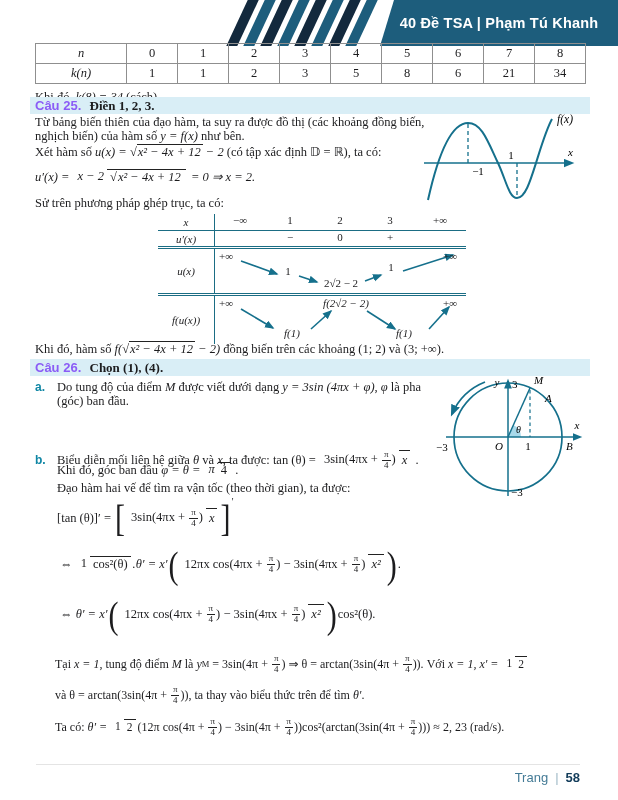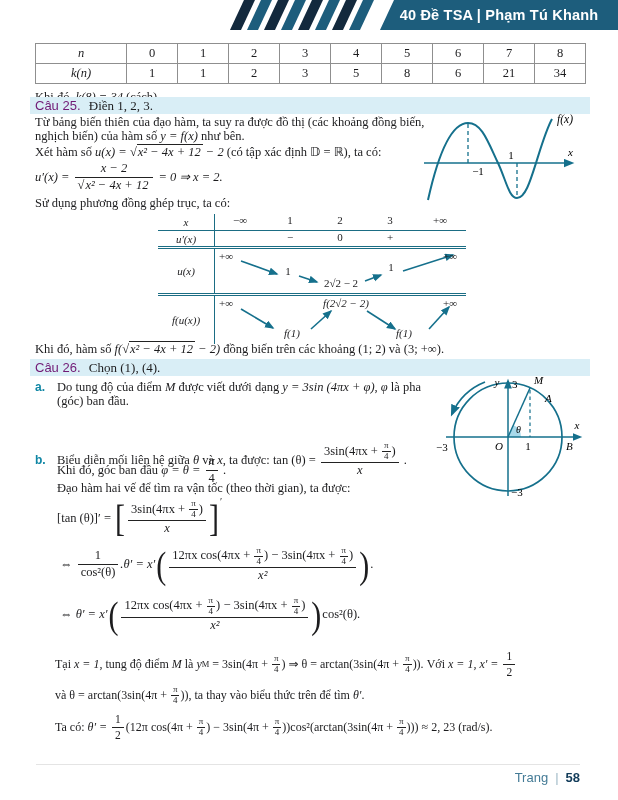--- a/index.html
+++ b/index.html
@@ -2,42 +2,42 @@
 <html><head>
 <meta charset="utf-8">
 <style>
   html,body{margin:0;padding:0;background:#fff;}
   .page{position:relative;width:618px;height:800px;background:#ffffff;overflow:hidden;
         font-family:"Liberation Serif",serif;color:#1c1c1e;font-size:12.5px;}
   .abs{position:absolute;}
   .row{display:flex;align-items:center;white-space:pre;}
   .it{font-style:italic;}
   
-  .banner{position:absolute;top:0;right:0;height:30px;display:flex;align-items:stretch;}
+  .banner{position:absolute;top:0;right:0;height:46px;display:flex;align-items:stretch;}
   .stripes{display:flex;gap:6px;padding-right:13px;}
   .st{width:11px;transform:skewX(-25deg);}
   .sa{background:#13293d;}
   .sb{background:#1d5d7c;}
   .band{width:238px;background:#1d5d7c;clip-path:polygon(14px 0,100% 0,100% 100%,0 100%);
         display:flex;align-items:center;justify-content:center;color:#fff;
         font-family:"Liberation Sans",sans-serif;font-size:14.5px;font-weight:600;letter-spacing:.2px;}
   
   .fib{border-collapse:collapse;font-size:12.5px;}
   .fib td{border:1px solid #8f8f8f;text-align:center;height:19px;padding:0;}
   .fib .lc{width:90px;font-style:italic;}
   .fib .vc{width:50px;}
   
   .qband{position:absolute;left:30px;width:560px;height:17px;background:#d9eef6;
          display:flex;align-items:center;font-size:13px;white-space:pre;}
-  .qno{font-family:"Liberation Sans",sans-serif;font-weight:400;color:#701a75;padding:5px 5px;}
-  .qrest{font-weight:400;}
+  .qno{font-family:"Liberation Sans",sans-serif;font-weight:700;color:#8b5cf6;padding:5px 5px;}
+  .qrest{font-weight:700;}
   .mk{font-family:"Liberation Sans",sans-serif;font-weight:700;color:#0f86a4;
       width:22px;flex:none;font-size:12px;}
   
-  .frac{display:inline-flex;flex-direction:column;align-items:center;text-align:center;margin:0 2px;line-height:1.25;}
+  .frac{display:inline-flex;flex-direction:row;align-items:flex-start;text-align:center;margin:0 2px;line-height:1.25;}
   .frac .num{padding:0 3px;display:inline-flex;align-items:center;white-space:pre;}
   .frac .den{border-top:1px solid #222;padding:0 3px;display:inline-flex;align-items:center;
              justify-content:center;align-self:stretch;white-space:pre;}
   .sfrac{font-size:9px;line-height:1.1;display:inline-flex;flex-direction:column;align-items:center;margin:0 1px;}
   .sfrac .den{border-top:1px solid #222;padding:0 2px;}
   .sqrt{white-space:nowrap;}
   .sqrt .rad{border-top:1.2px solid #222;padding:0 2px 0 1px;}
   .bb{font-size:30px;font-weight:300;transform:scaleY(1.25);display:inline-block;line-height:1;margin:0 1px;}
   .sup{align-self:flex-start;font-size:10px;margin-top:1px;}
   
@@ -143,21 +143,21 @@
 
   <div class="abs row" style="left:35px;top:161px;height:32px;">
     <span class="it">u′(x) = </span>
     <span class="frac">
       <span class="num it">x − 2</span>
       <span class="den"><span class="sqrt">√<span class="rad it">x² − 4x + 12</span></span></span>
     </span>
     <span class="it"> = 0 ⇒ x = 2.</span>
   </div>
 
-  <div class="abs" style="left:35px;top:196px;">Sử dụng phương đồng ghép trục, ta có:</div>
+  <div class="abs" style="left:35px;top:196px;">Sử trên phương pháp ghép trục, ta có:</div>
 
   <div class="vt">
     <div class="vtr sep1" style="height:16px;">
       <div class="vlab">x</div>
       <div class="vvals">
         <span class="vcell">−∞</span>
         <span class="vcell">1</span>
         <span class="vcell">2</span>
         <span class="vcell">3</span>
         <span class="vcell">+∞</span>

